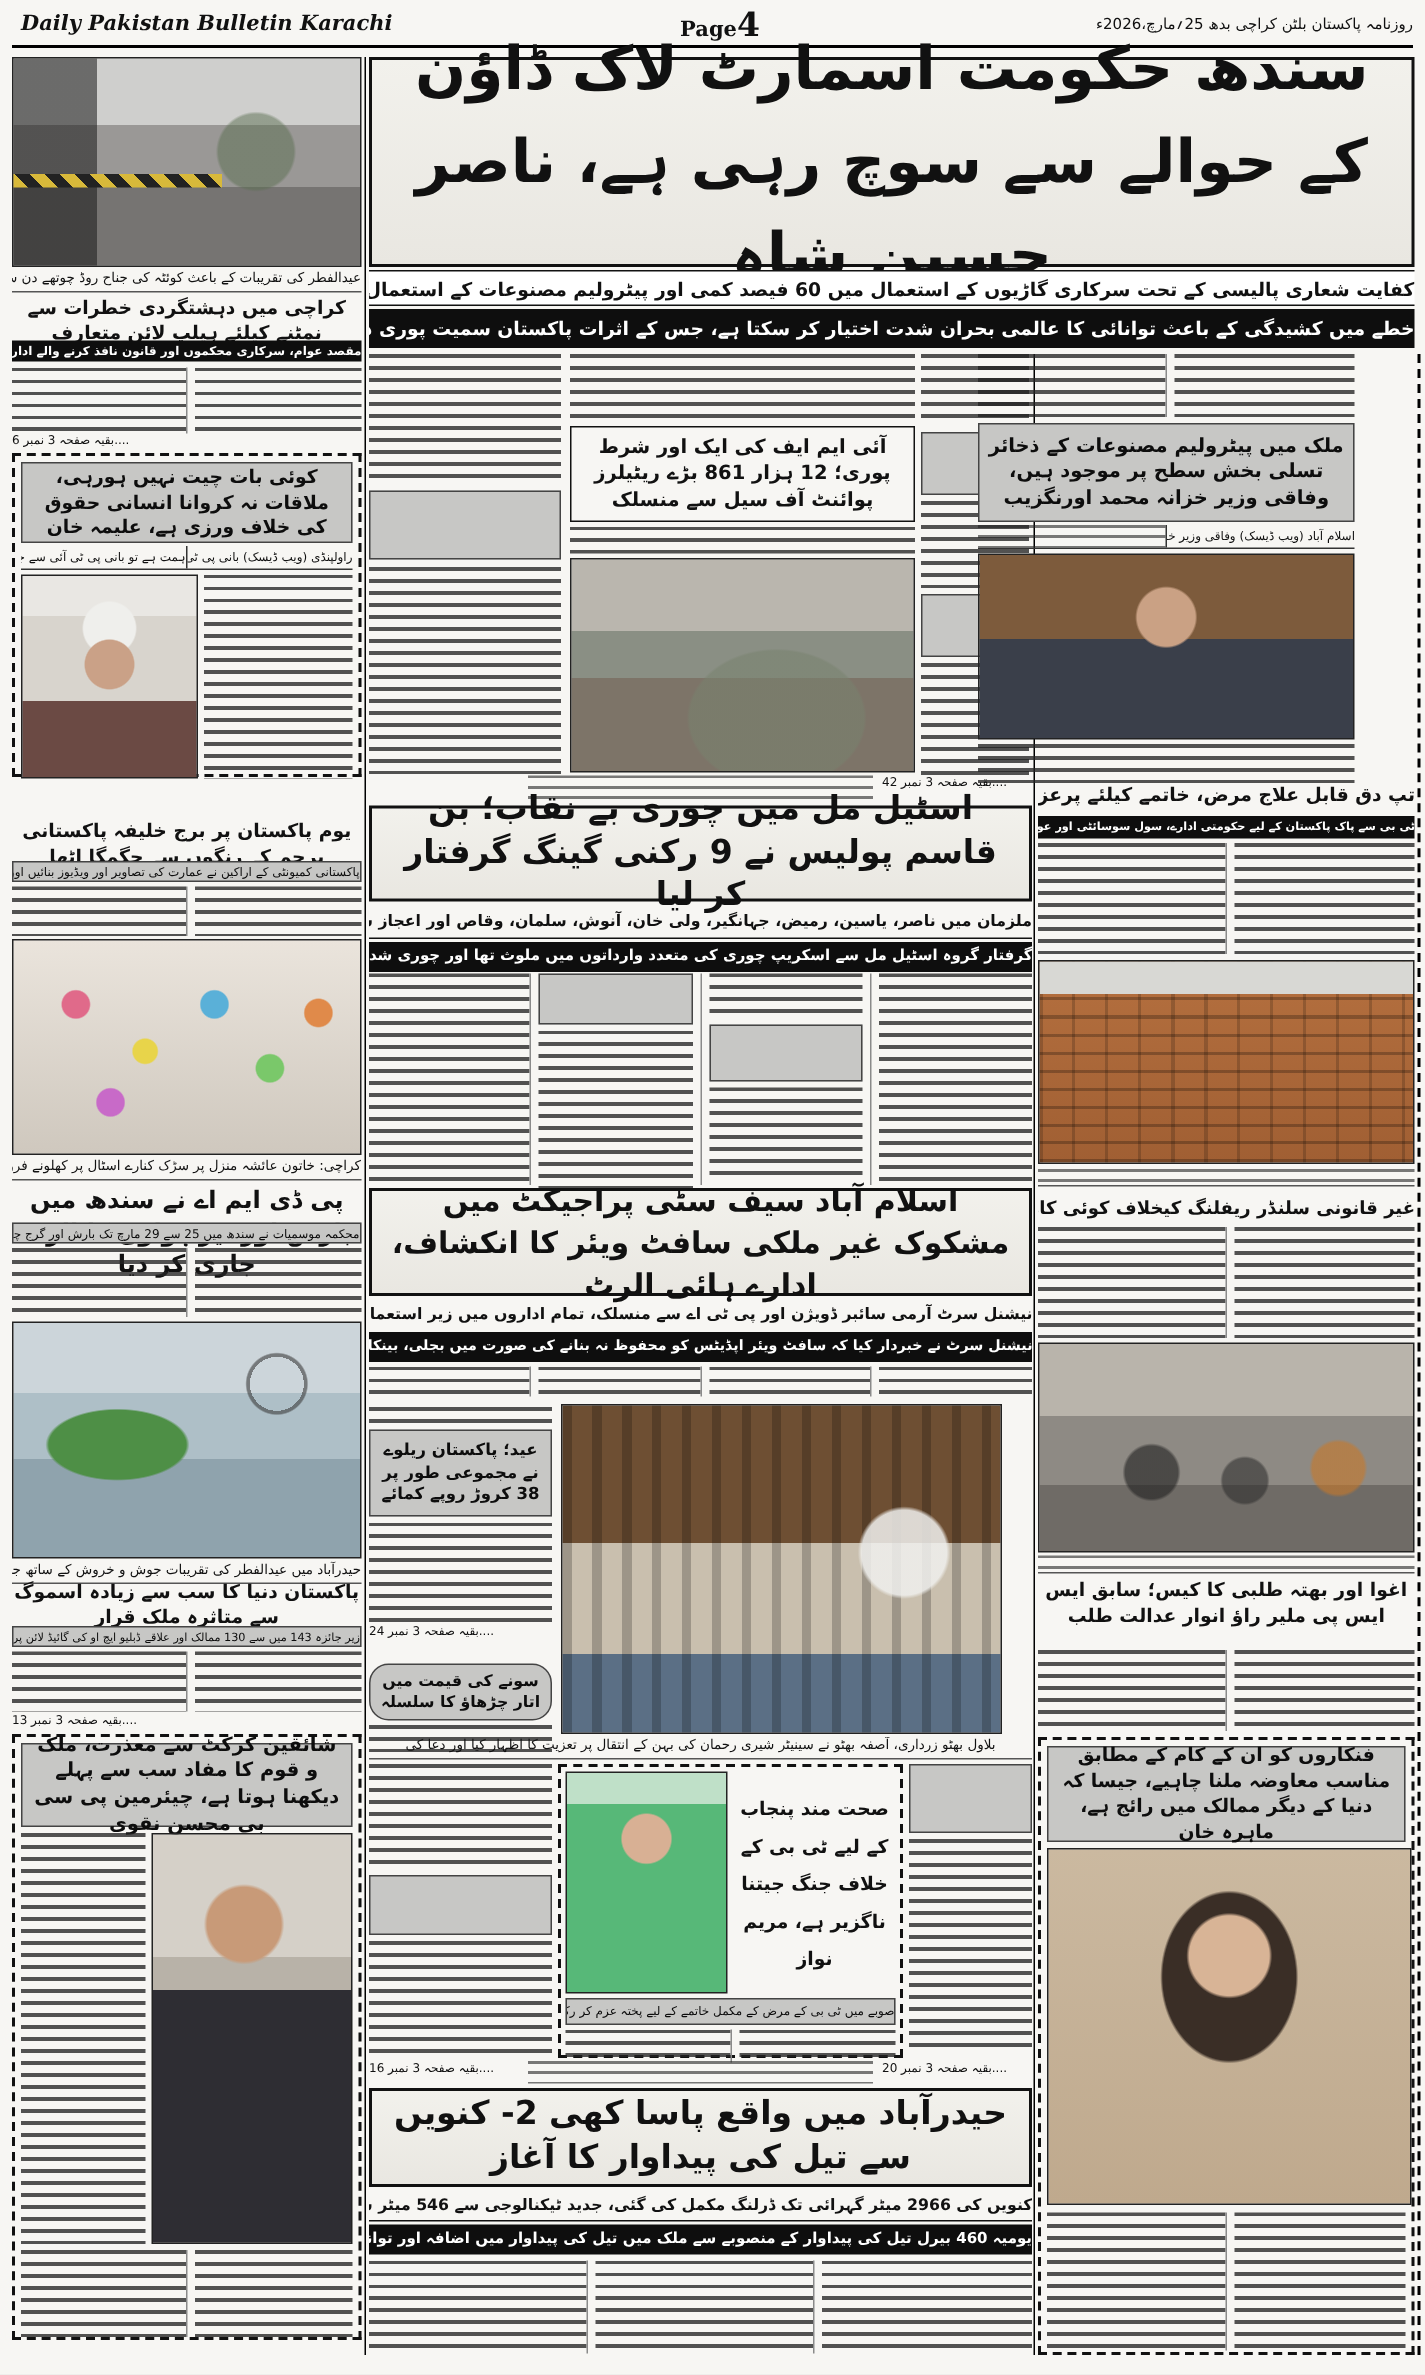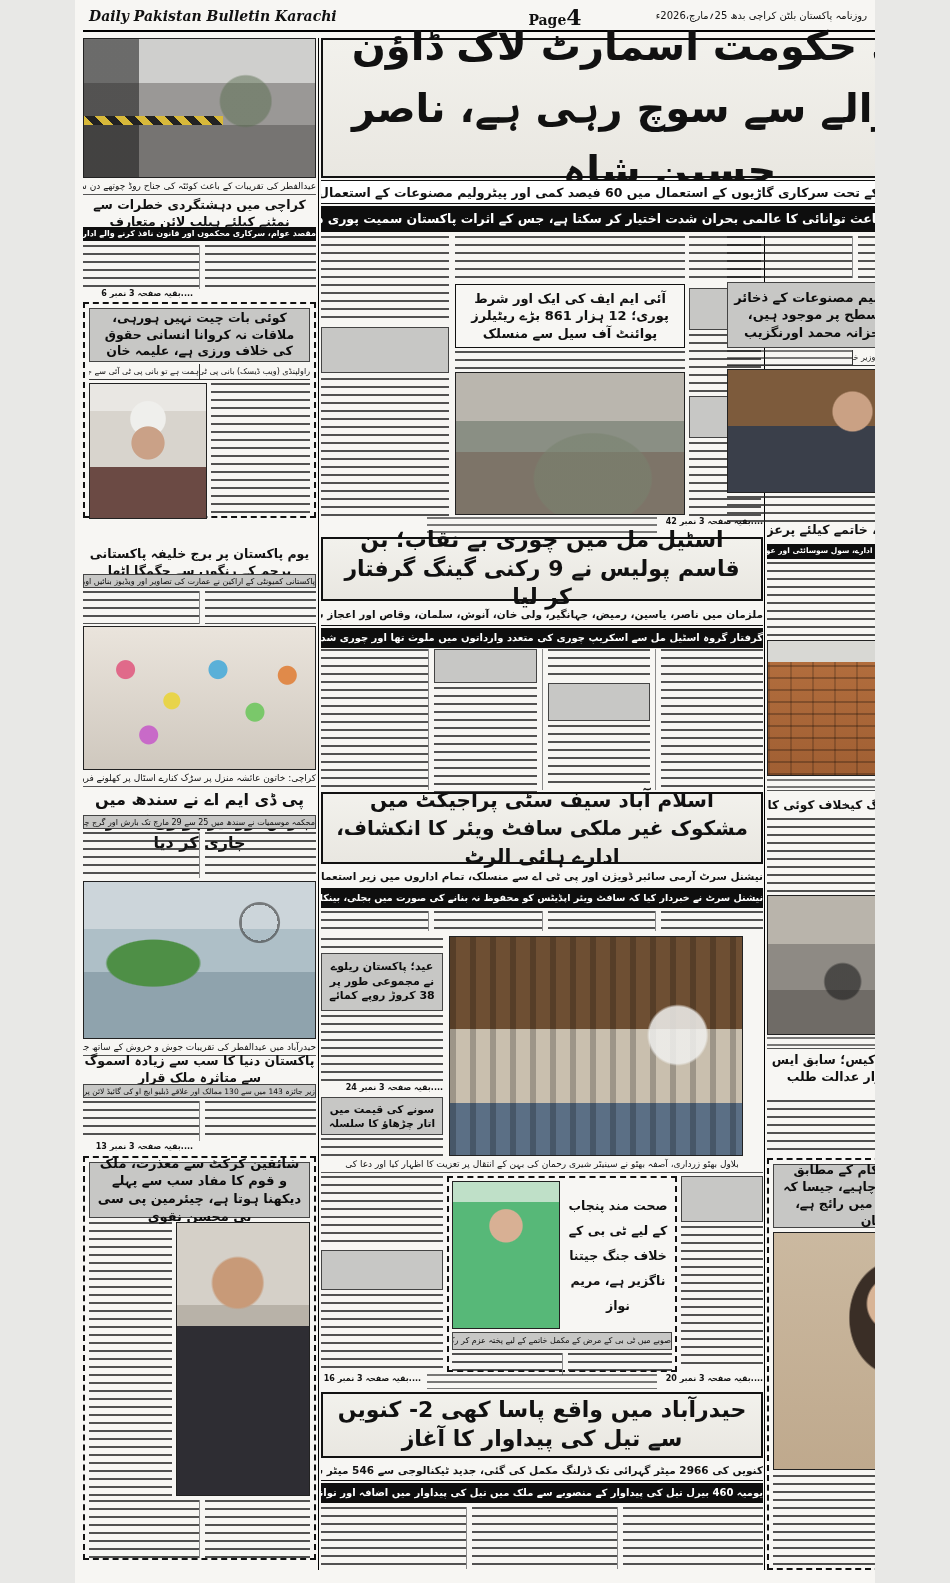--- a/index.html
+++ b/index.html
@@ -1,34 +1,34 @@
 <!DOCTYPE html>
 <html lang="ur"><head>
 <meta charset="utf-8">
 <style>
   html,body{margin:0;padding:0;background:#e8e8e6;}
-  #page{position:relative;width:800px;height:1583px;background:#f7f6f3;margin:0 auto;
+  #page{position:relative;width:950px;height:1583px;background:#f7f6f3;margin:0 auto;
         font-family:"DejaVu Sans",sans-serif;color:#111;overflow:hidden;}
   .abs{position:absolute;box-sizing:border-box;}
   .rtl{direction:rtl;}
   .ltr{direction:ltr;}
   .hl{font-weight:bold;text-align:center;line-height:1.35;}
   .boxed{border:2px solid #111;background:linear-gradient(#f2f1ec,#e9e7e1);}
   .graybox{background:#c7c7c5;border:1px solid #444;color:#0d0d0d;}
   .blackstrip{background:#0e0e0e;color:#fff;font-weight:bold;text-align:center;}
   .whitestrip{background:#fff;border-top:1.5px solid #111;border-bottom:1.5px solid #111;}
   .dashedbox{border:2px dashed #111;background:#f7f6f3;}
   .tx{background-image:repeating-linear-gradient(rgba(35,35,35,.78) 0 2.4px, transparent 2.4px 8px);}
   .capline{background-image:repeating-linear-gradient(rgba(35,35,35,.6) 0 2px, transparent 2px 7px);}
   .cols{display:flex;direction:rtl;}
   .cols > .c{flex:1;min-width:0;}
   .cols > .c + .c{border-right:1px solid #8a8a8a;margin-right:5px;padding-right:5px;}
   .cap{font-size:9px;text-align:center;line-height:1.5;border-bottom:1px solid #555;
        white-space:nowrap;overflow:hidden;}
-  .tail{font-size:8px;text-align:right;direction:rtl;white-space:nowrap;overflow:hidden;color:#111;font-weight:bold;}
+  .tail{font-size:8px;text-align:left;direction:rtl;white-space:nowrap;overflow:hidden;color:#111;}
   .kicker{font-size:8px;display:flex;direction:rtl;border-bottom:1px solid #333;}
   .kicker > div{flex:1;min-width:0;white-space:nowrap;overflow:hidden;text-align:center;}
   .kicker > div + div{border-right:1px solid #333;}
   .ph{border:1px solid #222;}
   .vline{background:#000;}
   .minibox{background:#c7c7c5;border:1px solid #444;}
 </style>
 </head>
 <body>
 
@@ -212,21 +212,21 @@
       <div class="c tx"></div>
       <div class="c tx"></div>
     </div>
   </div>
 
   <div class="abs" style="left:246px;top:938px;width:122px;height:218px;">
     <div class="tx" style="height:12px;"></div>
     <div class="rtl hl graybox" style="height:56px;font-size:11px;display:flex;align-items:center;justify-content:center;padding:0 4px;margin-top:3px;">عید؛ پاکستان ریلوے نے مجموعی طور پر 38 کروڑ روپے کمائے</div>
     <div class="tx" style="height:68px;margin-top:4px;"></div>
     <div class="tail" style="height:11px;">....بقیہ صفحہ 3 نمبر 24</div>
-    <div class="rtl hl graybox" style="height:36px;font-size:10.5px;display:flex;align-items:center;justify-content:center;padding:0 4px;margin-top:3px;">سونے کی قیمت میں اتار چڑھاؤ کا سلسلہ</div>
+    <div class="rtl hl graybox" style="height:36px;font-size:10.5px;display:flex;align-items:center;justify-content:center;padding:0 4px;margin-top:15px;border-radius:13px;">سونے کی قیمت میں اتار چڑھاؤ کا سلسلہ</div>
     <div class="tx" style="height:18px;margin-top:3px;"></div>
   </div>
 
   <div class="abs ph" style="left:374px;top:936px;width:294px;height:220px;
               background:
                 radial-gradient(circle at 78% 45%, rgba(240,240,238,.85) 0 11%, transparent 12%),
                 repeating-linear-gradient(90deg, rgba(0,0,0,.22) 0 6px, transparent 6px 20px),
                 linear-gradient(180deg,#6e4f33 0 42%,#c9bfae 42% 76%,#5b6f85 76% 100%);"></div>
   <div class="abs rtl cap" style="left:246px;top:1158px;width:442px;height:15px;">بلاول بھٹو زرداری، آصفہ بھٹو نے سینیٹر شیری رحمان کی بہن کے انتقال پر تعزیت کا اظہار کیا اور دعا کی</div>
 

